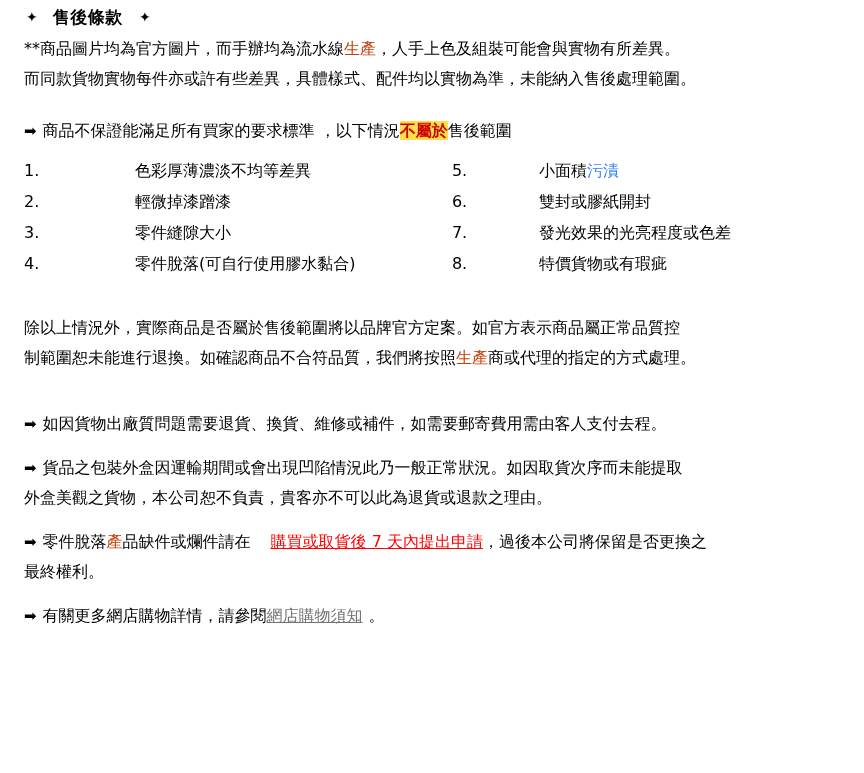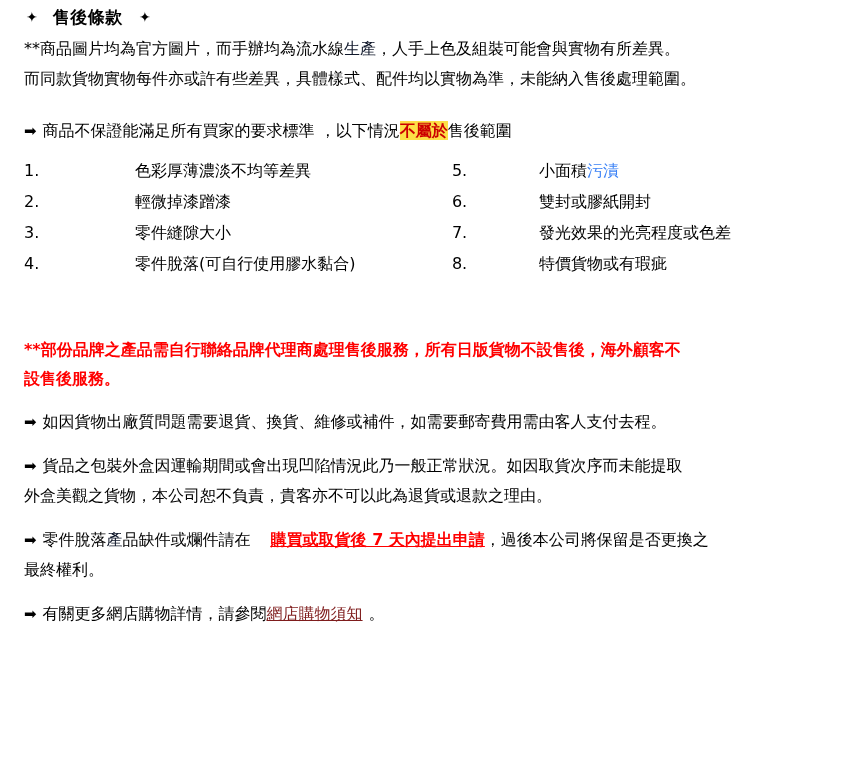--- a/index.html
+++ b/index.html
@@ -71,38 +71,38 @@
   }
   .li-num.r {
     width: 42px;
     flex: 0 0 42px;
   }
   .li-text {
     flex: 1;
     margin-left: 45px;
   }
   .ghost {
-    color: #0f172a;
+    color: #c2410c;
   }
   .ghost2 {
     color: #3b82f6;
   }
   .warn-block {
     color: #ff0000;
     font-weight: bold;
     font-size: 16px;
     line-height: 29px;
   }
   .link {
-    color: #7f1d1d;
+    color: #737373;
     text-decoration: underline;
   }
   .uline-red {
     color: #ff0000;
-    font-weight: bold;
+    font-weight: normal;
     text-decoration: underline;
     padding-left: 20px;
   }
   .body-block {
     font-size: 16px;
     line-height: 30px;
     text-align: justify;
   }
 </style>
 </head>
@@ -163,27 +163,27 @@
       </div>
       <div class="li">
         <span class="li-num r">8.</span>
         <span class="li-text">特價貨物或有瑕疵</span>
       </div>
     </div>
   </div>
 
   <div class="spacer-lg"></div>
 
+  <div class="body-block">
+    <div>除以上情況外，實際商品是否屬於售後範圍將以品牌官方定案。如官方表示商品屬正常品質控</div>
+    <div><span>制範圍恕未能進行退換。如確認商品不合符品質，我們將按照</span><span class="ghost">生產</span><span>商或代理的指定的方式處理。</span></div>
+  </div>
 
   <div class="spacer-md"></div>
 
-  <div class="warn-block">
-    <div>**部份品牌之產品需自行聯絡品牌代理商處理售後服務，所有日版貨物不設售後，海外顧客不</div>
-    <div>設售後服務。</div>
-  </div>
 
   <div class="spacer-sm"></div>
 
   <div class="body-block">
     <span class="arrow">➡</span><span>如因貨物出廠質問題需要退貨、換貨、維修或補件，如需要郵寄費用需由客人支付去程。</span>
   </div>
 
   <div class="spacer-sm"></div>
 
   <div class="body-block">

